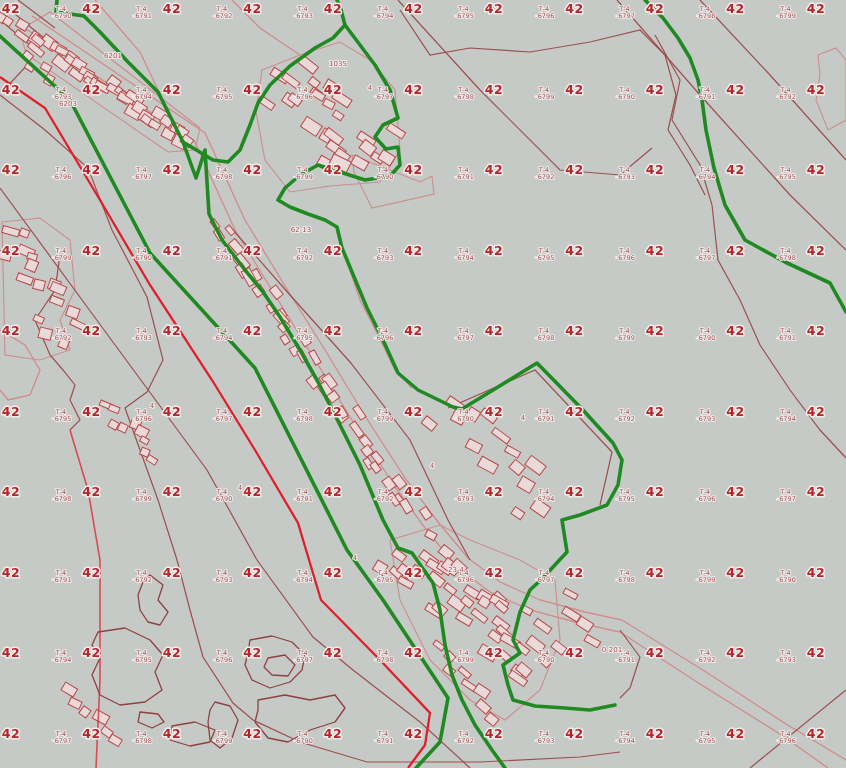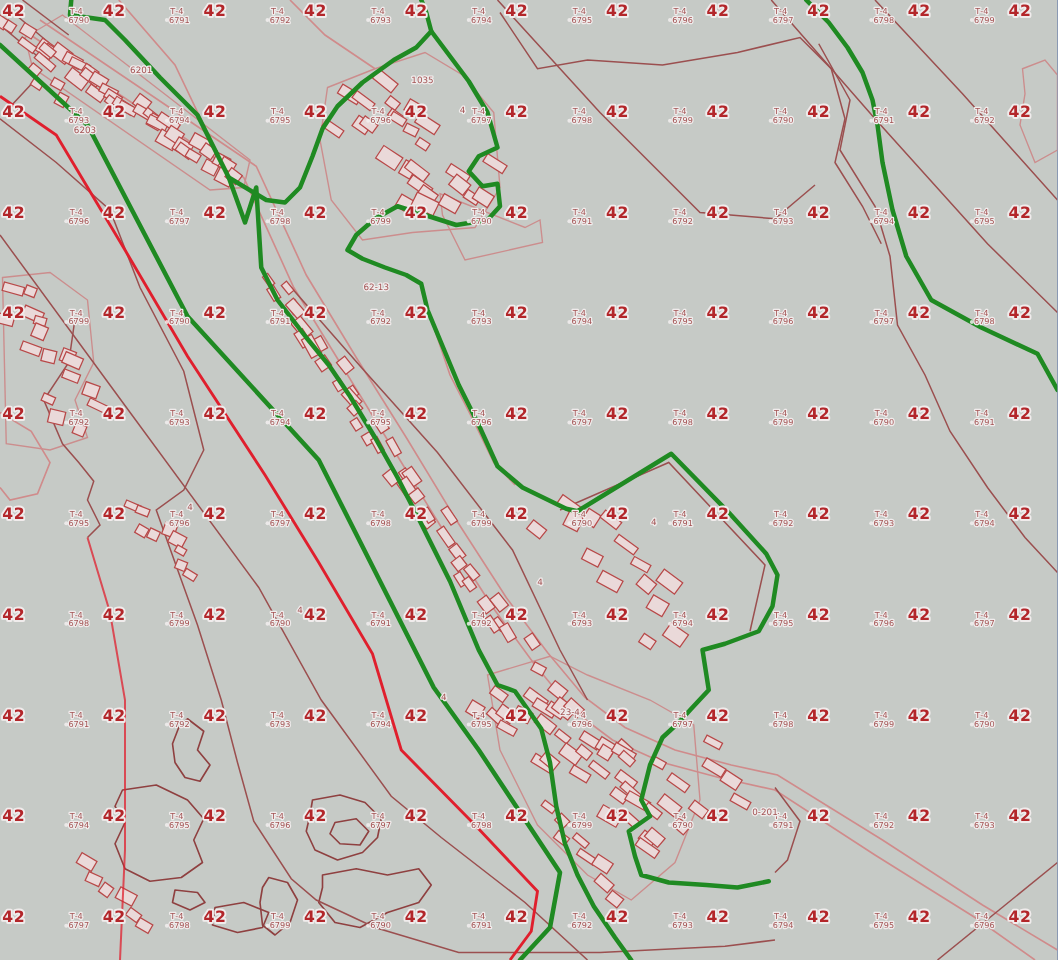--- a/index.html
+++ b/index.html
@@ -7,21 +7,21 @@
          font-family:"DejaVu Sans", sans-serif;}
   #map-svg{position:absolute;left:0;top:0;}
   .grid42{font-weight:bold;font-size:12.5px;letter-spacing:0.5px;
           paint-order:stroke;stroke-linejoin:round;}
   .sub{font-size:6.5px;paint-order:stroke;stroke-linejoin:round;}
   .feat{font-size:7px;paint-order:stroke;stroke-linejoin:round;}
 </style>
 </head>
 <body>
 
-<div id="stage" style="background: #1d4ed8;">
+<div id="stage" style="background: #fde047;">
   <svg id="map-svg" width="846" height="768" viewBox="0 0 846 768">
     <rect id="bg" x="0" y="0" width="846" height="768" fill="#c6cac6"></rect>
     <g id="g-pale">
         <path d="M20,25 L195,142 L235,230 L275,295 L315,360 L355,425 L395,487 L428,532 L458,568 L490,592 L530,610 L575,622 L620,632 L700,684 L780,734 L828,768" fill="none" stroke="#d08b8b" stroke-width="1.3"></path>
         <path d="M32,16 L205,133 L245,220 L285,286 L325,350 L365,416 L405,478 L438,522 L468,558 L500,582 L540,600 L585,612 L622,620 L706,672 L786,724 L846,760" fill="none" stroke="#d08b8b" stroke-width="1.3"></path>
         <path d="M95,0 L140,52 L183,142" fill="none" stroke="#d08b8b" stroke-width="1.3"></path>
         <path d="M232,0 L260,28 L300,55" fill="none" stroke="#d08b8b" stroke-width="1.3"></path>
         <path d="M337,232 L360,300 L378,335 L395,370 L412,388" fill="none" stroke="#d08b8b" stroke-width="1.3"></path>
         <path d="M0,330 L25,345 L40,370 L30,395 L8,400 L0,390" fill="none" stroke="#d08b8b" stroke-width="1.3"></path>
       </g>

